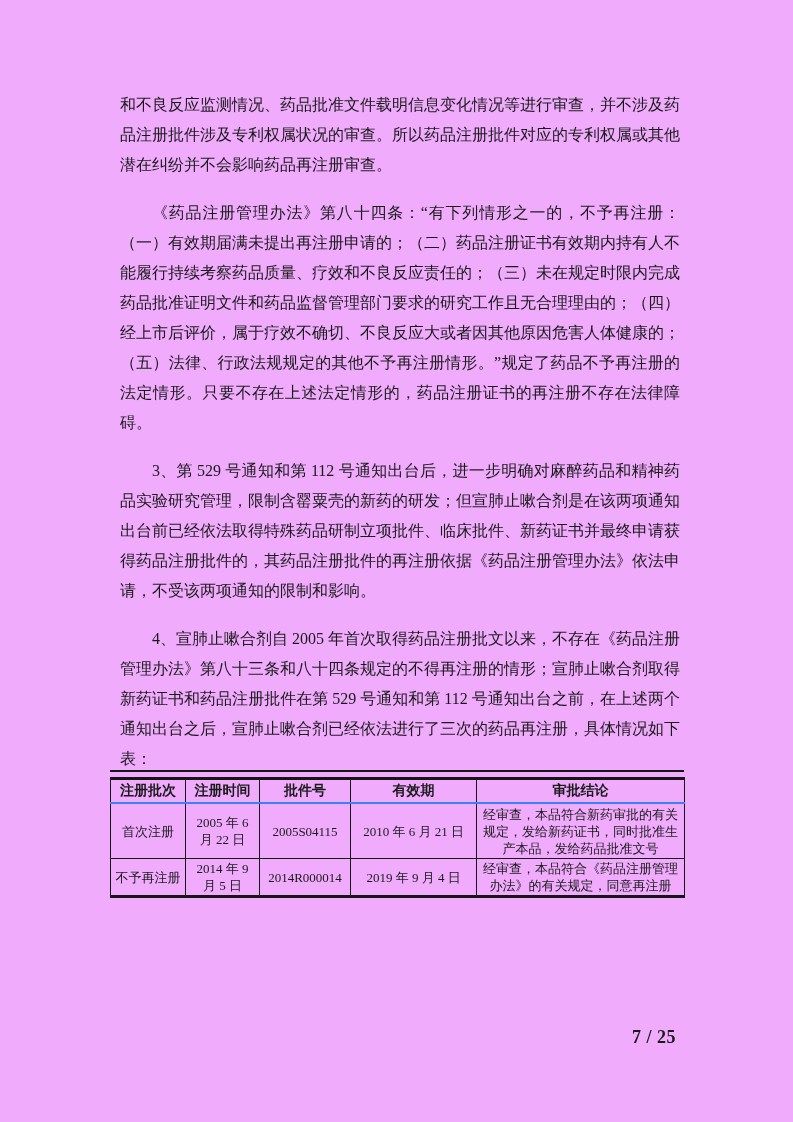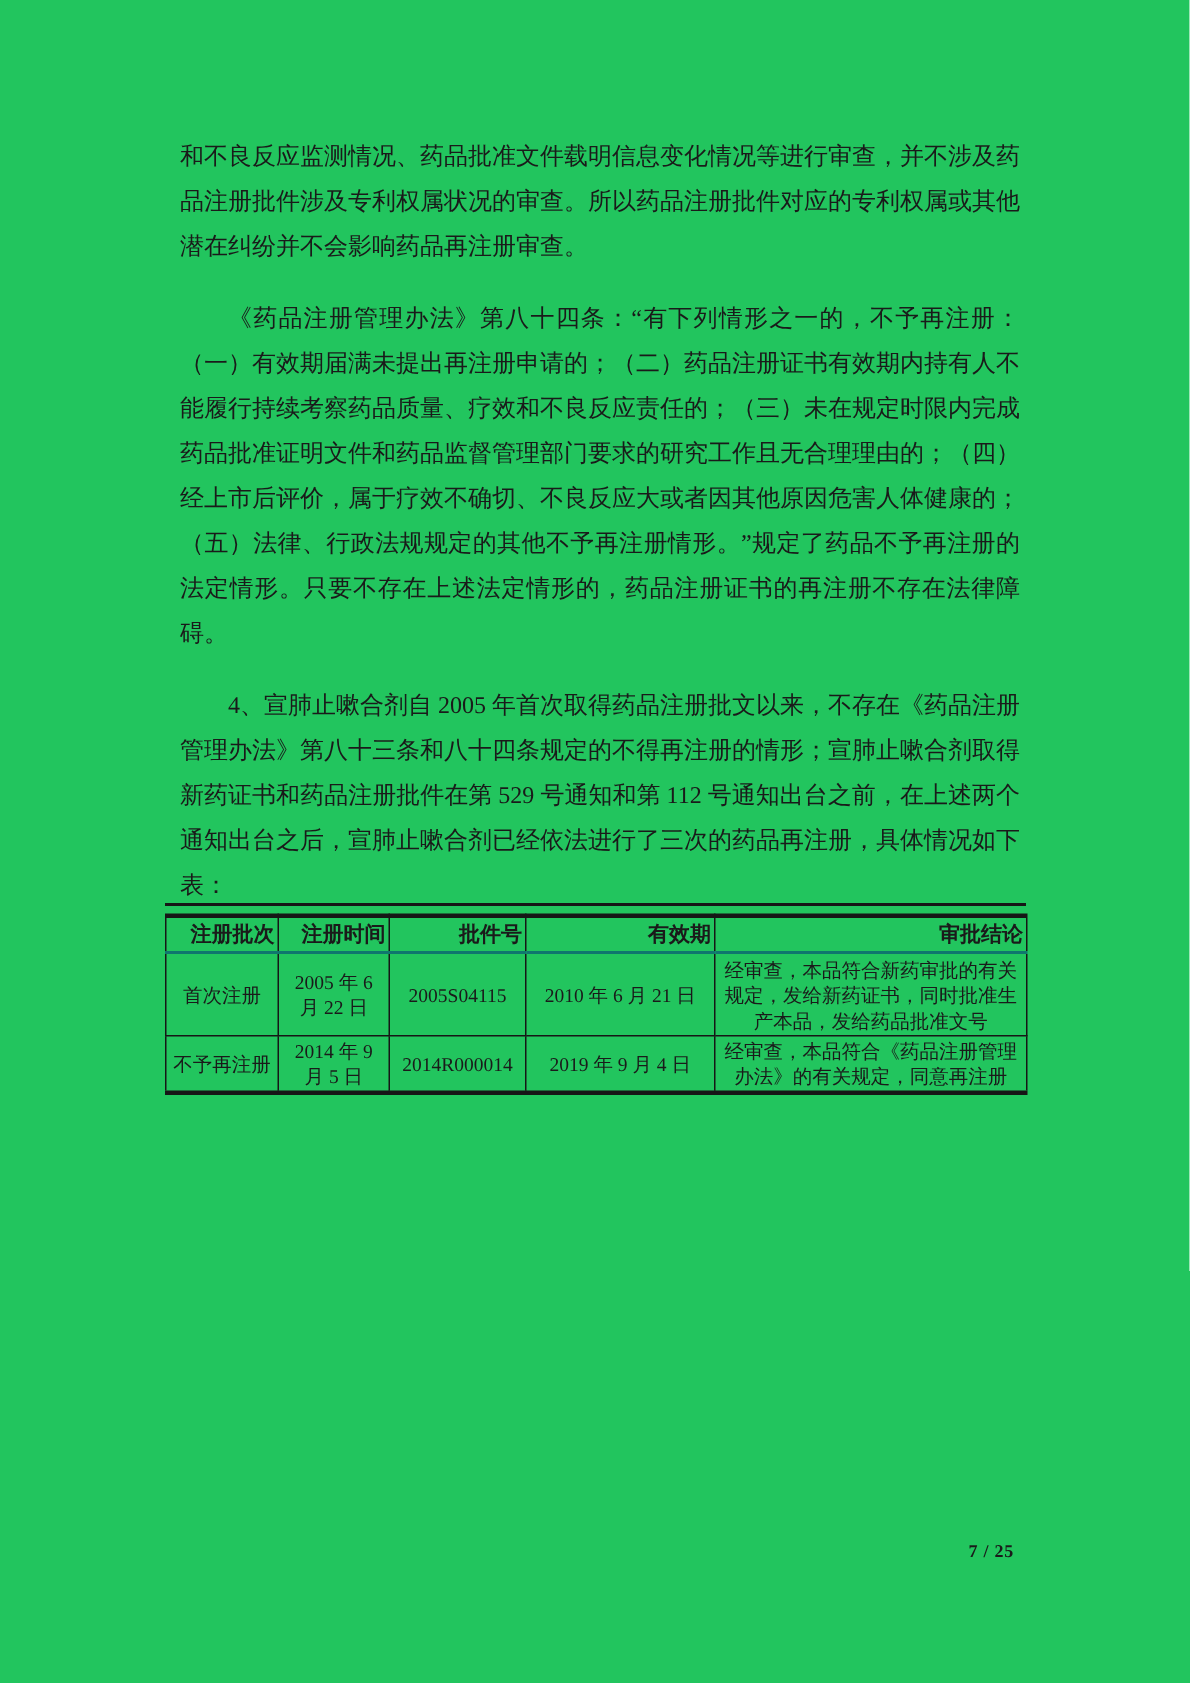--- a/index.html
+++ b/index.html
@@ -1,20 +1,20 @@
 <!DOCTYPE html>
 <html><head>
 <meta charset="utf-8">
 <style>
   html, body { margin: 0; padding: 0; background: #ffffff; }
   .page {
     position: relative;
     width: 793px;
     height: 1122px;
-    background: #22c55e;
+    background: #f0abfc;
     color: #1a1a1a;
     font-family: "Liberation Serif", "DejaVu Serif", serif;
     overflow: hidden;
   }
   .content {
     position: absolute;
     left: 120px;
     top: 90px;
     width: 560px;
   }
@@ -43,24 +43,24 @@
     border-right: 1.5px solid #161616;
     border-top: 3px solid #161616;
     border-bottom: 3px solid #161616;
   }
   table.reg th, table.reg td {
     border: 1.5px solid #161616;
     font-family: "Liberation Serif", "DejaVu Serif", serif;
     color: #1a1a1a;
   }
   table.reg th {
-    border-bottom: 2px solid #0f766e;
+    border-bottom: 2px solid #3b82f6;
     font-size: 14px;
     font-weight: bold;
-    text-align: right;
+    text-align: center;
     vertical-align: middle;
     height: 22px;
     padding: 0 2px;
   }
   table.reg td {
     font-size: 13px;
     line-height: 17px;
     text-align: center;
     vertical-align: middle;
     padding: 1px 3px;
@@ -71,33 +71,34 @@
     text-align: justify;
     padding: 1px 5px;
   }
   tr.row-tall td { height: 52px; }
   tr.row-mid  td { height: 32px; }
 
   .page-number {
     position: absolute;
     top: 1027px;
     right: 117px;
-    font-size: 12px;
+    font-size: 18px;
     font-weight: bold;
     letter-spacing: 0.5px;
   }
 </style>
 </head>
 <body>
 
 <div class="page">
   <div class="content">
 
     <p class="para continuation">和不良反应监测情况、药品批准文件载明信息变化情况等进行审查，并不涉及药品注册批件涉及专利权属状况的审查。所以药品注册批件对应的专利权属或其他潜在纠纷并不会影响药品再注册审查。</p>
     <p class="para">《药品注册管理办法》第八十四条：“有下列情形之一的，不予再注册：（一）有效期届满未提出再注册申请的；（二）药品注册证书有效期内持有人不能履行持续考察药品质量、疗效和不良反应责任的；（三）未在规定时限内完成药品批准证明文件和药品监督管理部门要求的研究工作且无合理理由的；（四）经上市后评价，属于疗效不确切、不良反应大或者因其他原因危害人体健康的；（五）法律、行政法规规定的其他不予再注册情形。”规定了药品不予再注册的法定情形。只要不存在上述法定情形的，药品注册证书的再注册不存在法律障碍。</p>
+    <p class="para">3、第 529 号通知和第 112 号通知出台后，进一步明确对麻醉药品和精神药品实验研究管理，限制含罂粟壳的新药的研发；但宣肺止嗽合剂是在该两项通知出台前已经依法取得特殊药品研制立项批件、临床批件、新药证书并最终申请获得药品注册批件的，其药品注册批件的再注册依据《药品注册管理办法》依法申请，不受该两项通知的限制和影响。</p>
     <p class="para">4、宣肺止嗽合剂自 2005 年首次取得药品注册批文以来，不存在《药品注册管理办法》第八十三条和八十四条规定的不得再注册的情形；宣肺止嗽合剂取得新药证书和药品注册批件在第 529 号通知和第 112 号通知出台之前，在上述两个通知出台之后，宣肺止嗽合剂已经依法进行了三次的药品再注册，具体情况如下表：</p>
 
     <div class="table-block">
       <div class="table-top-rule"></div>
       <table class="reg">
         <colgroup>
           <col style="width:75px">
           <col style="width:74px">
           <col style="width:91px">
           <col style="width:126px">

